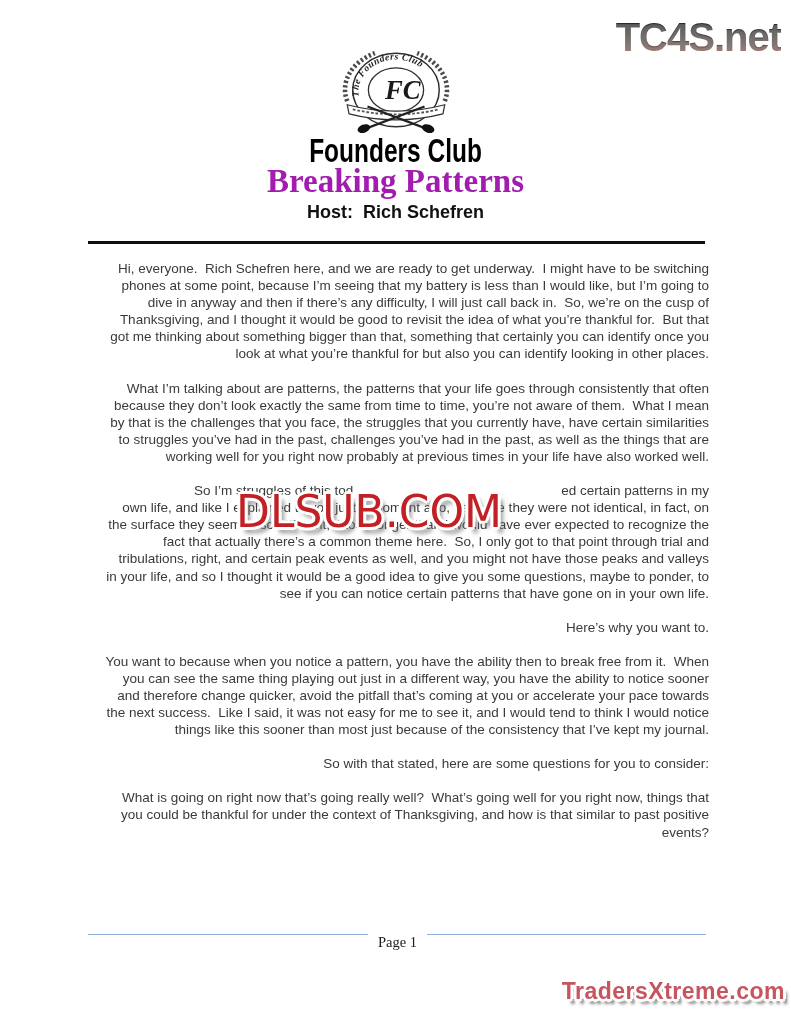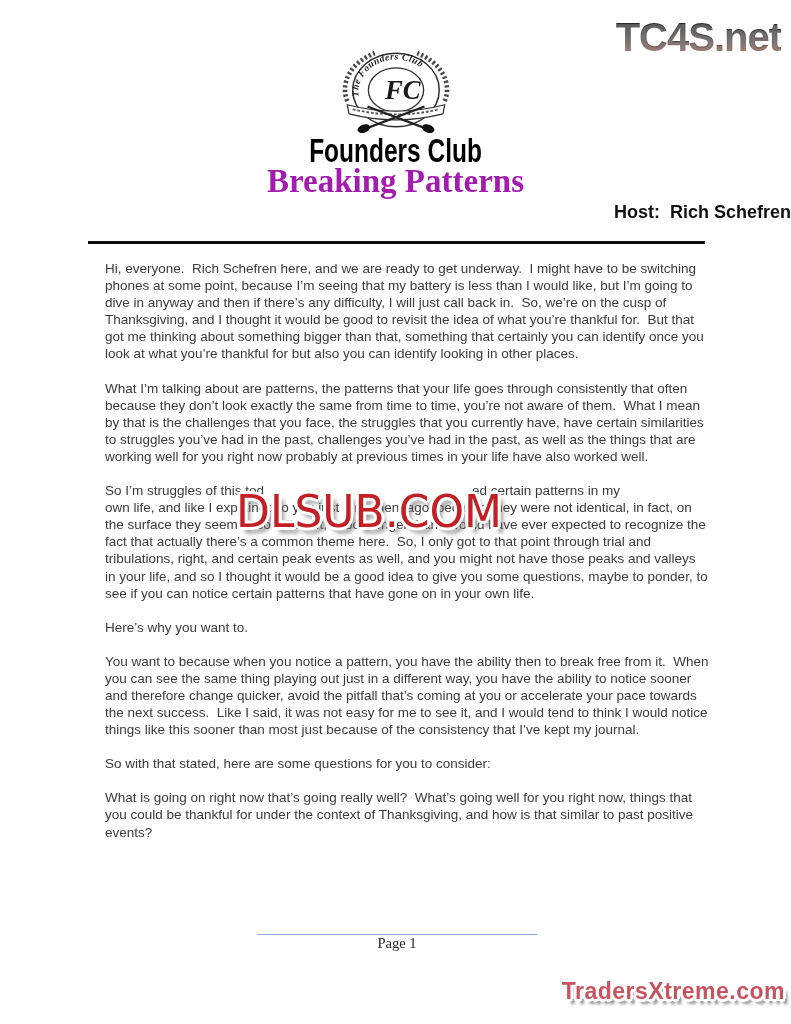--- a/index.html
+++ b/index.html
@@ -39,51 +39,51 @@
   }
   .page-title{
     position:absolute;top:163px;left:0;width:100%;
     text-align:center;
     font-family:"Liberation Serif", serif;
     font-weight:bold;font-size:33px;line-height:36px;
     color:#a21caf;
   }
   .host-line{
     position:absolute;top:202px;left:0;width:100%;
-    text-align:right;
+    text-align:center;
     font-weight:bold;font-size:18px;color:#111;
     white-space:pre;
   }
   .title-divider{
     position:absolute;top:241px;left:88px;width:617px;height:3px;
     background:#0d0d12;
   }
   
   .content{
     position:absolute;top:260px;left:93px;width:616px;
     font-size:13.5px;line-height:17.1px;color:#3a3a3a;
   }
-  .content p{margin:0 0 17px 12px;white-space:pre-wrap;}
+  .content p{margin:0 0 17px 12px;white-space:pre-wrap;text-align:right;}
   .p3-line1{white-space:nowrap;}
   .gap{display:inline-block;width:208px;height:1px;}
   
   .dlsub{
     position:absolute;top:486px;left:236px;
     font-family:"DejaVu Sans", sans-serif;
     font-weight:normal;font-size:44px;letter-spacing:0px;
     color:#c32026;
     text-shadow:
       -2px -2px 0 #fff, 2px -2px 0 #fff, -2px 2px 0 #fff, 2px 2px 0 #fff,
       -3px 0 0 #fff, 3px 0 0 #fff, 0 -3px 0 #fff, 0 3px 0 #fff,
       5px 6px 4px rgba(110,110,110,0.75);
   }
   
   .footer{
     position:absolute;top:934px;left:88px;width:618px;
-    display:flex;align-items:center;flex-direction:column;
+    display:flex;
   }
   .footer .rule{border-top:1.5px solid #8fafd6;height:0;}
   .footer .rule-left{width:280px;}
   .footer .rule-right{flex:1;}
   .page-number{
     font-family:"Liberation Serif", serif;
     font-size:14.5px;color:#1c1c1c;margin:0 10px;
     white-space:pre;
   }
   

